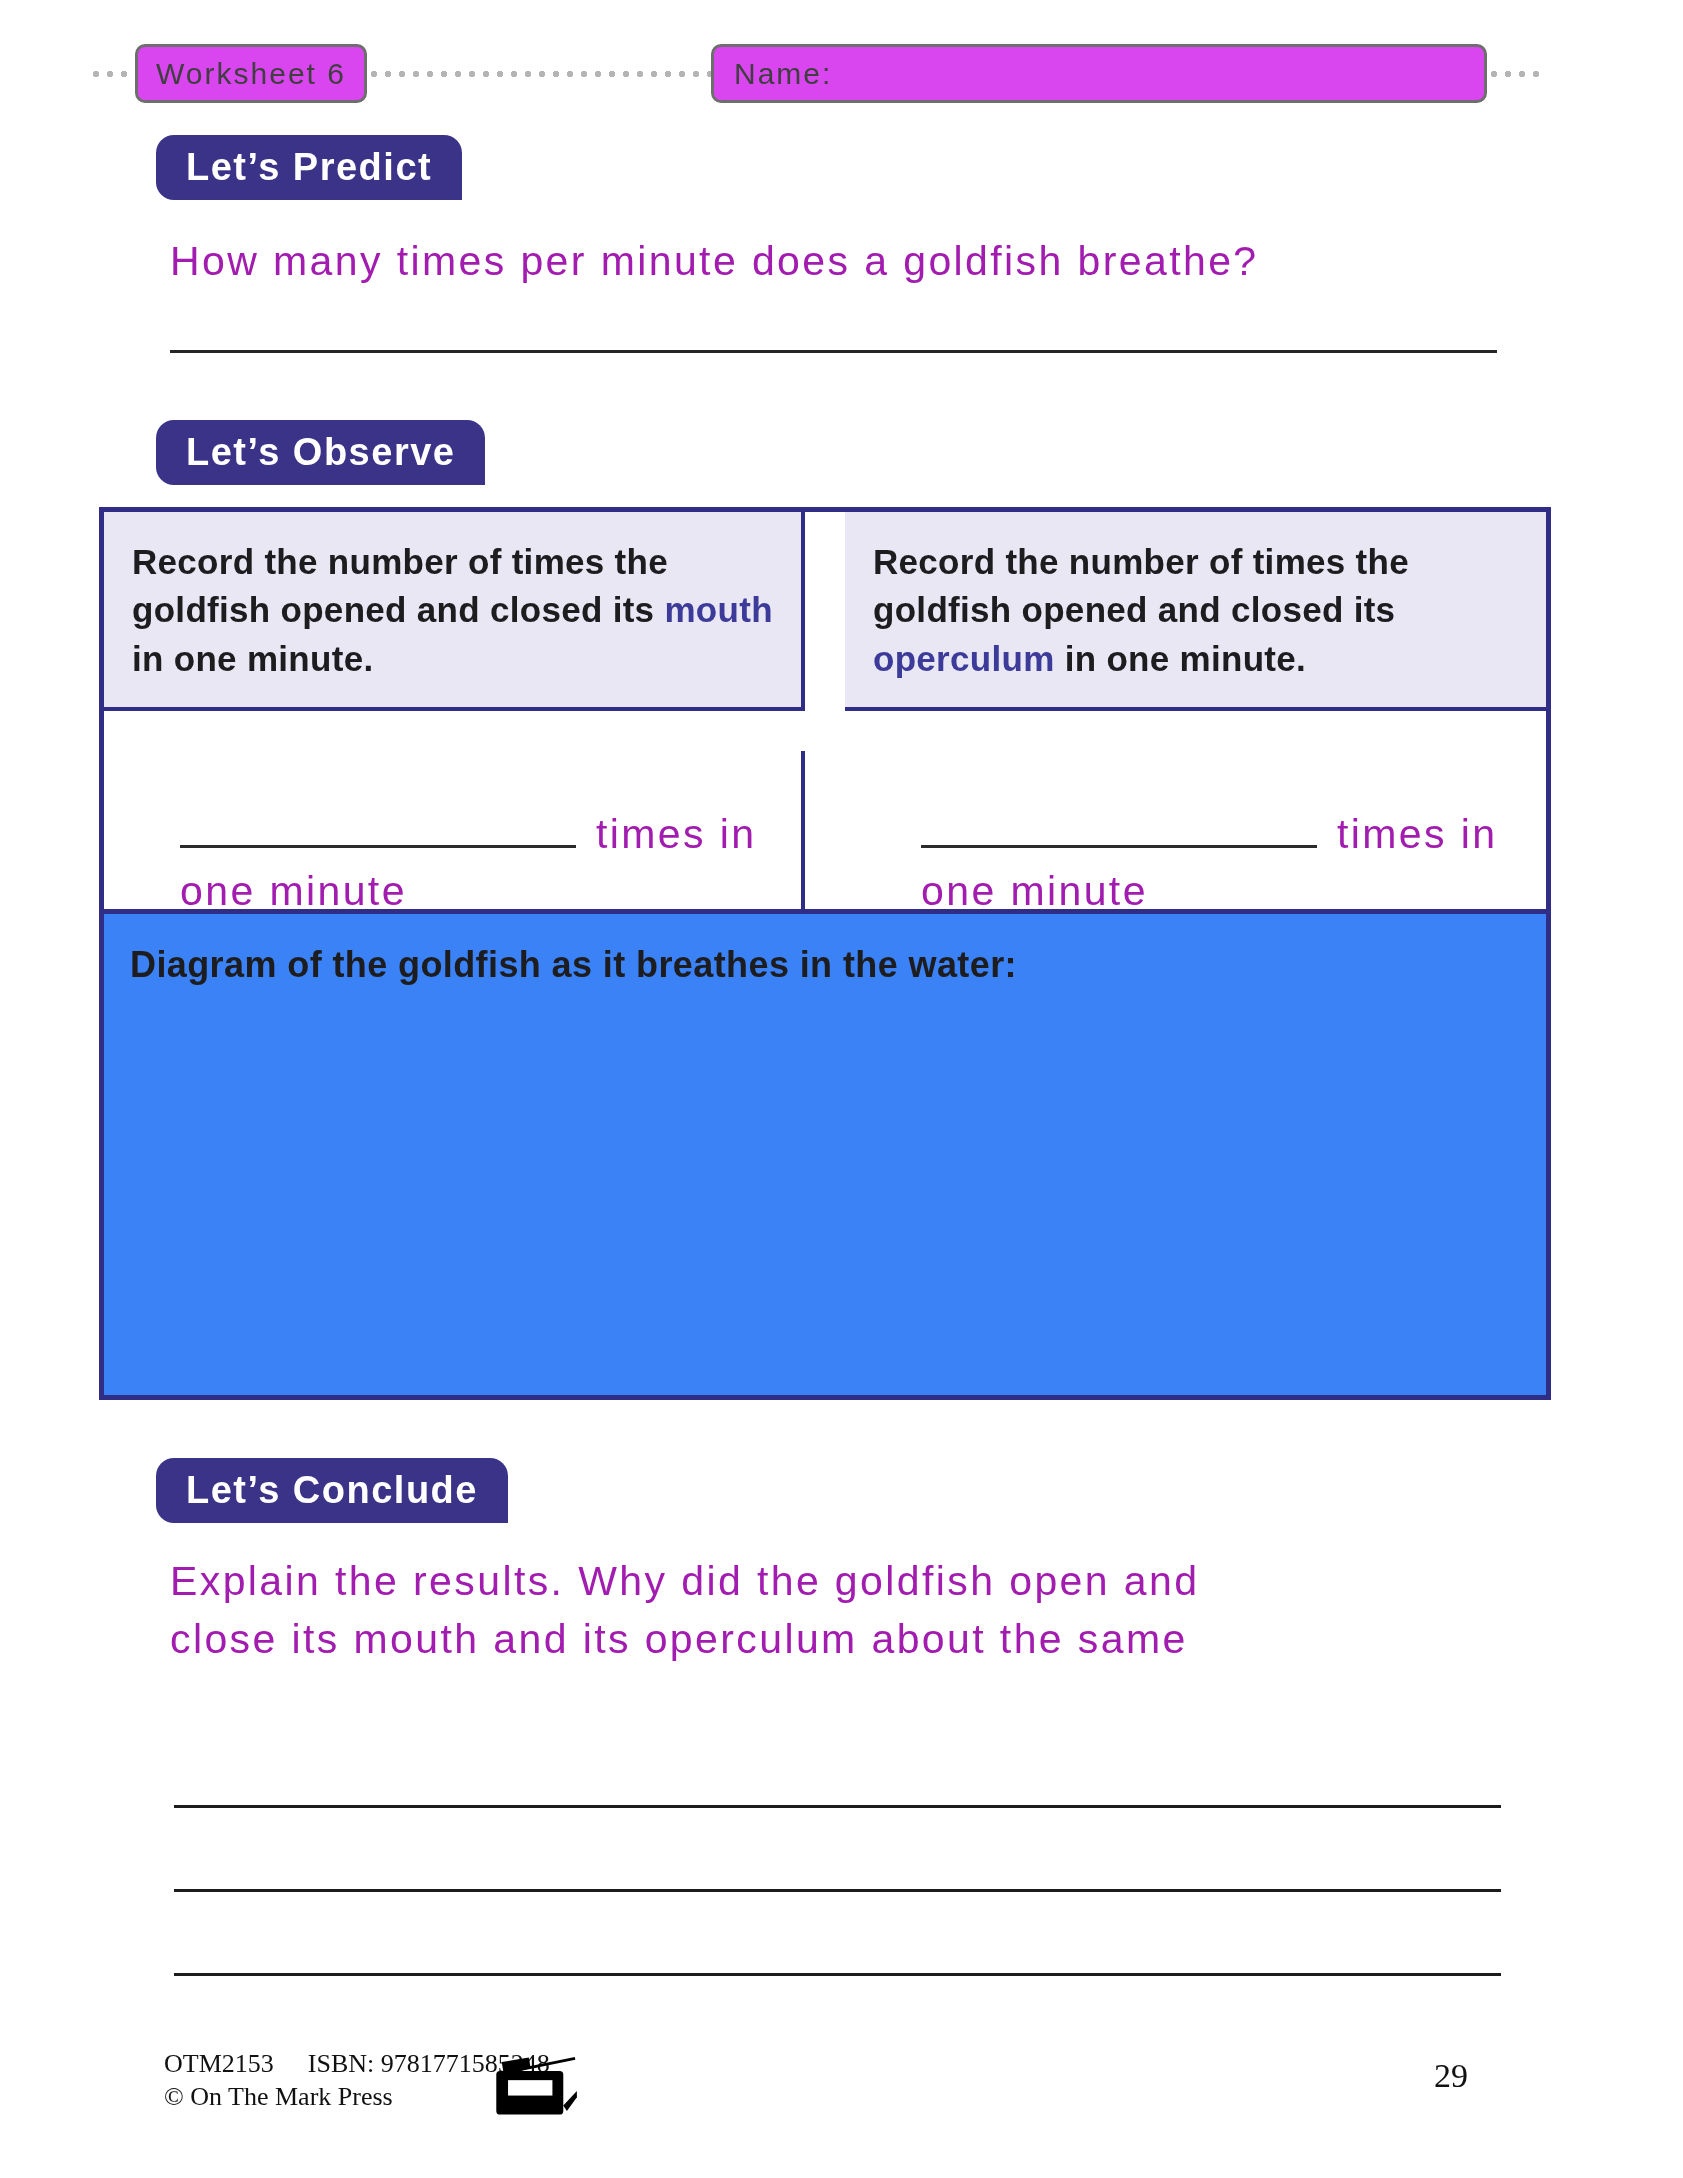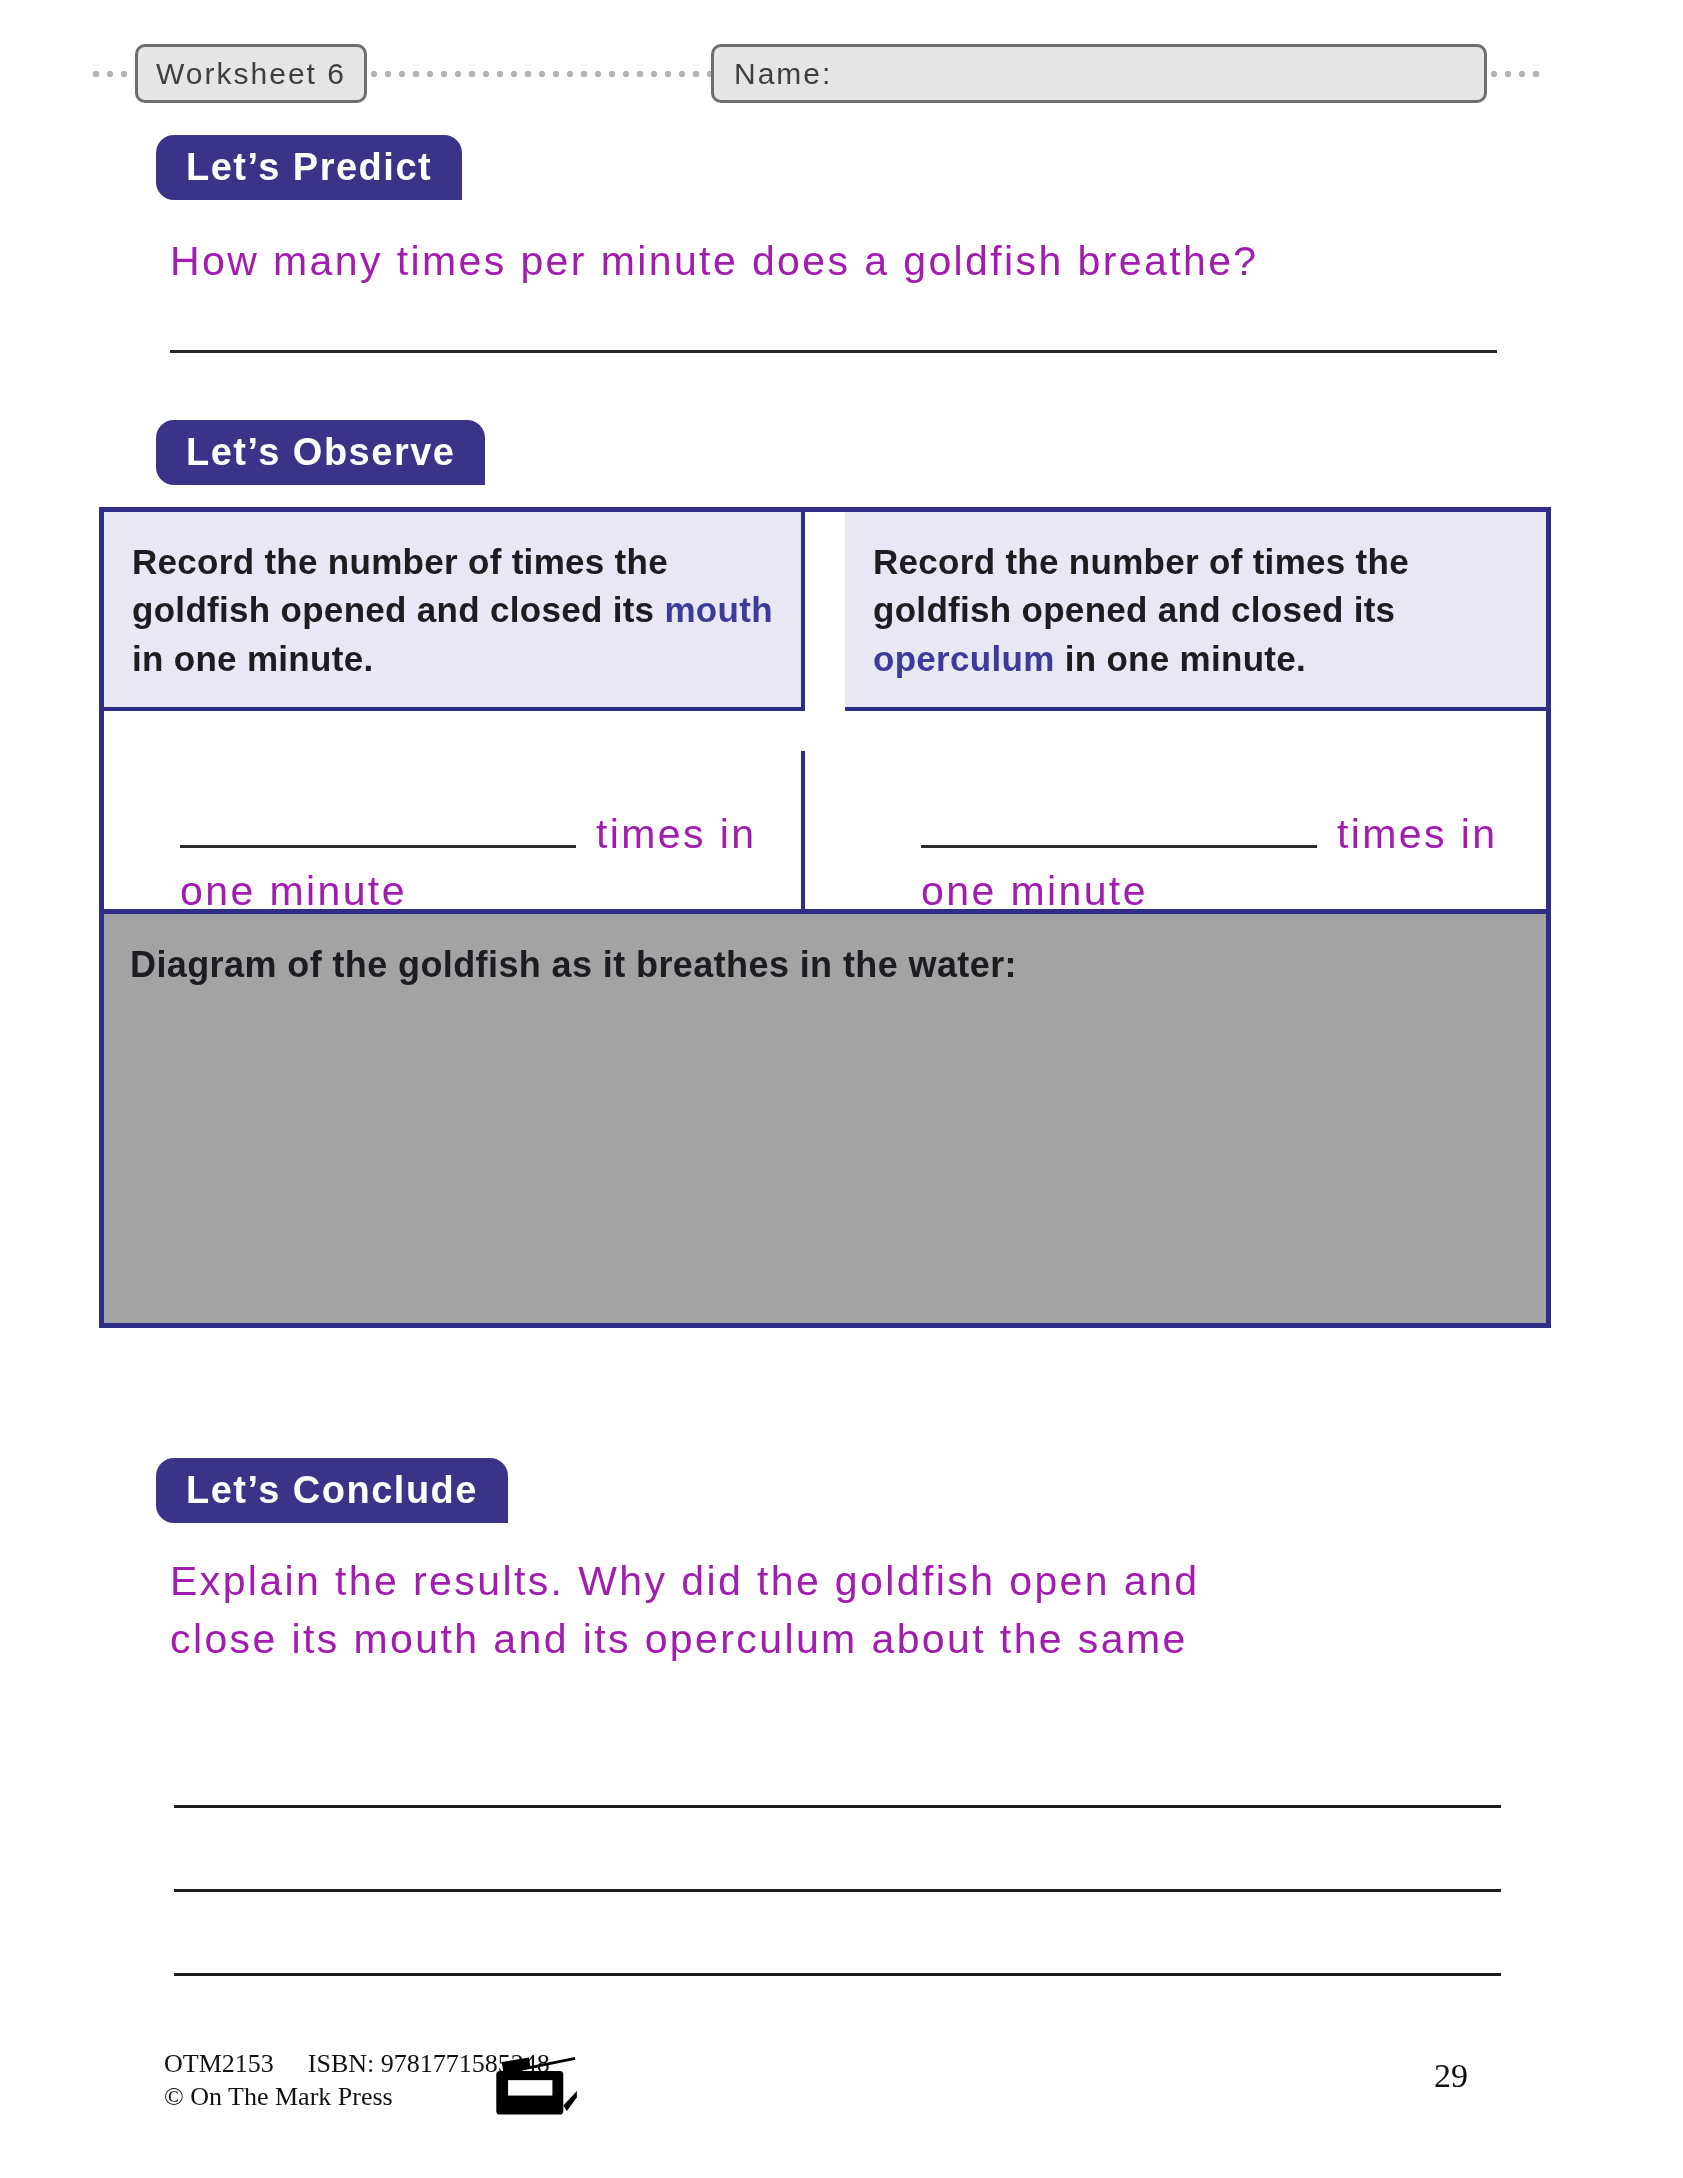--- a/index.html
+++ b/index.html
@@ -12,21 +12,21 @@
   .abs { position:absolute; }
 
   
   #header { top:44px; left:89px; width:1457px; height:59px; display:flex; align-items:stretch; }
   .dots {
     height:8px; align-self:center;
     background-image:radial-gradient(circle, #b4b4b4 3px, transparent 3.5px);
     background-size:14px 8px; background-repeat:repeat-x; background-position:left center;
   }
   .hdr-box {
-    border:3px solid #6e6e6e; border-radius:10px; background:#e5e5e5;
+    border:3px solid #6e6e6e; border-radius:10px; background:#d946ef;
     display:flex; align-items:center; font-size:30px; letter-spacing:2px; color:#3f3f3f;
   }
   #worksheet-box { width:232px; justify-content:center; }
   #name-box { width:776px; padding-left:20px; }
 
   
   .badge {
     position:absolute; left:156px; height:65px; line-height:65px;
     background:#3a3387; color:#ffffff; font-weight:bold; font-size:38px;
     letter-spacing:1.5px; padding:0 30px; border-radius:18px 18px 0 18px;
@@ -49,22 +49,22 @@
   }
   .th-cell.first, .td-cell.first { border-right:4px solid #2f2d85; }
   .keyword { color:#3d3b99; }
   .td-cell { background:#fff; padding:51px 24px 34px 40px;margin-left:36px; }
   .td-cell .row1 { display:flex; align-items:baseline; }
   .blank-span { display:inline-block; width:396px; height:46px; border-bottom:3px solid #2b2b2b; margin-right:20px; }
   .td-cell .line2 { margin-top:10px; }
 
   
   #diagram-box {
-    top:909px; left:99px; width:1452px; height:419px;
-    border:5px solid #2f2d85; background:#a3a3a3; padding:30px 26px;
+    top:909px; left:99px; width:1452px; height:491px;
+    border:5px solid #2f2d85; background:#3b82f6; padding:30px 26px;
   }
   #diagram-label { font-weight:bold; font-size:36px; letter-spacing:0.4px; color:#1d1d1f; }
 
   
   #conclude-text { top:1552px; left:170px; width:1335px; line-height:58px; }
   #conclude-line3 { display:flex; align-items:baseline; }
   #conclude-blank { flex:1; margin-left:22px; height:46px; }
 
   #answer-lines { top:1724px; left:174px; width:1327px; }
   .ruled { height:84px; border-bottom:3px solid #1c1c1c; }

